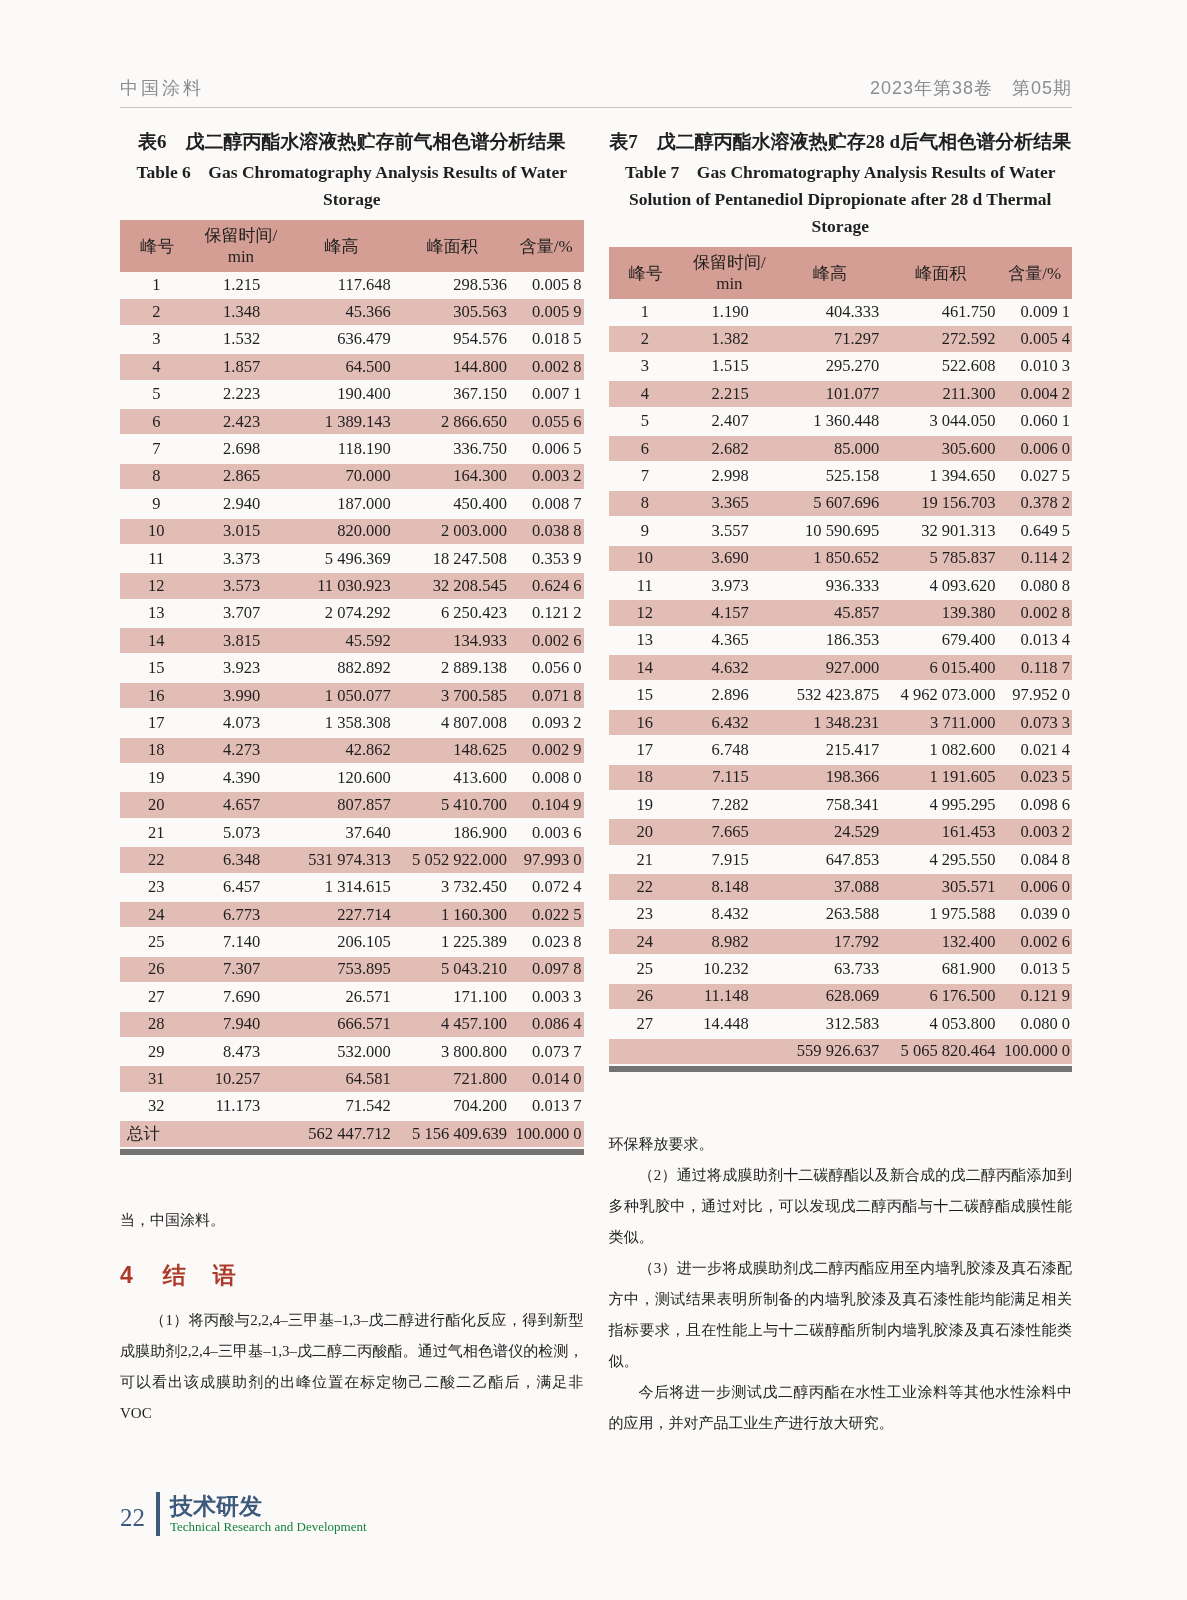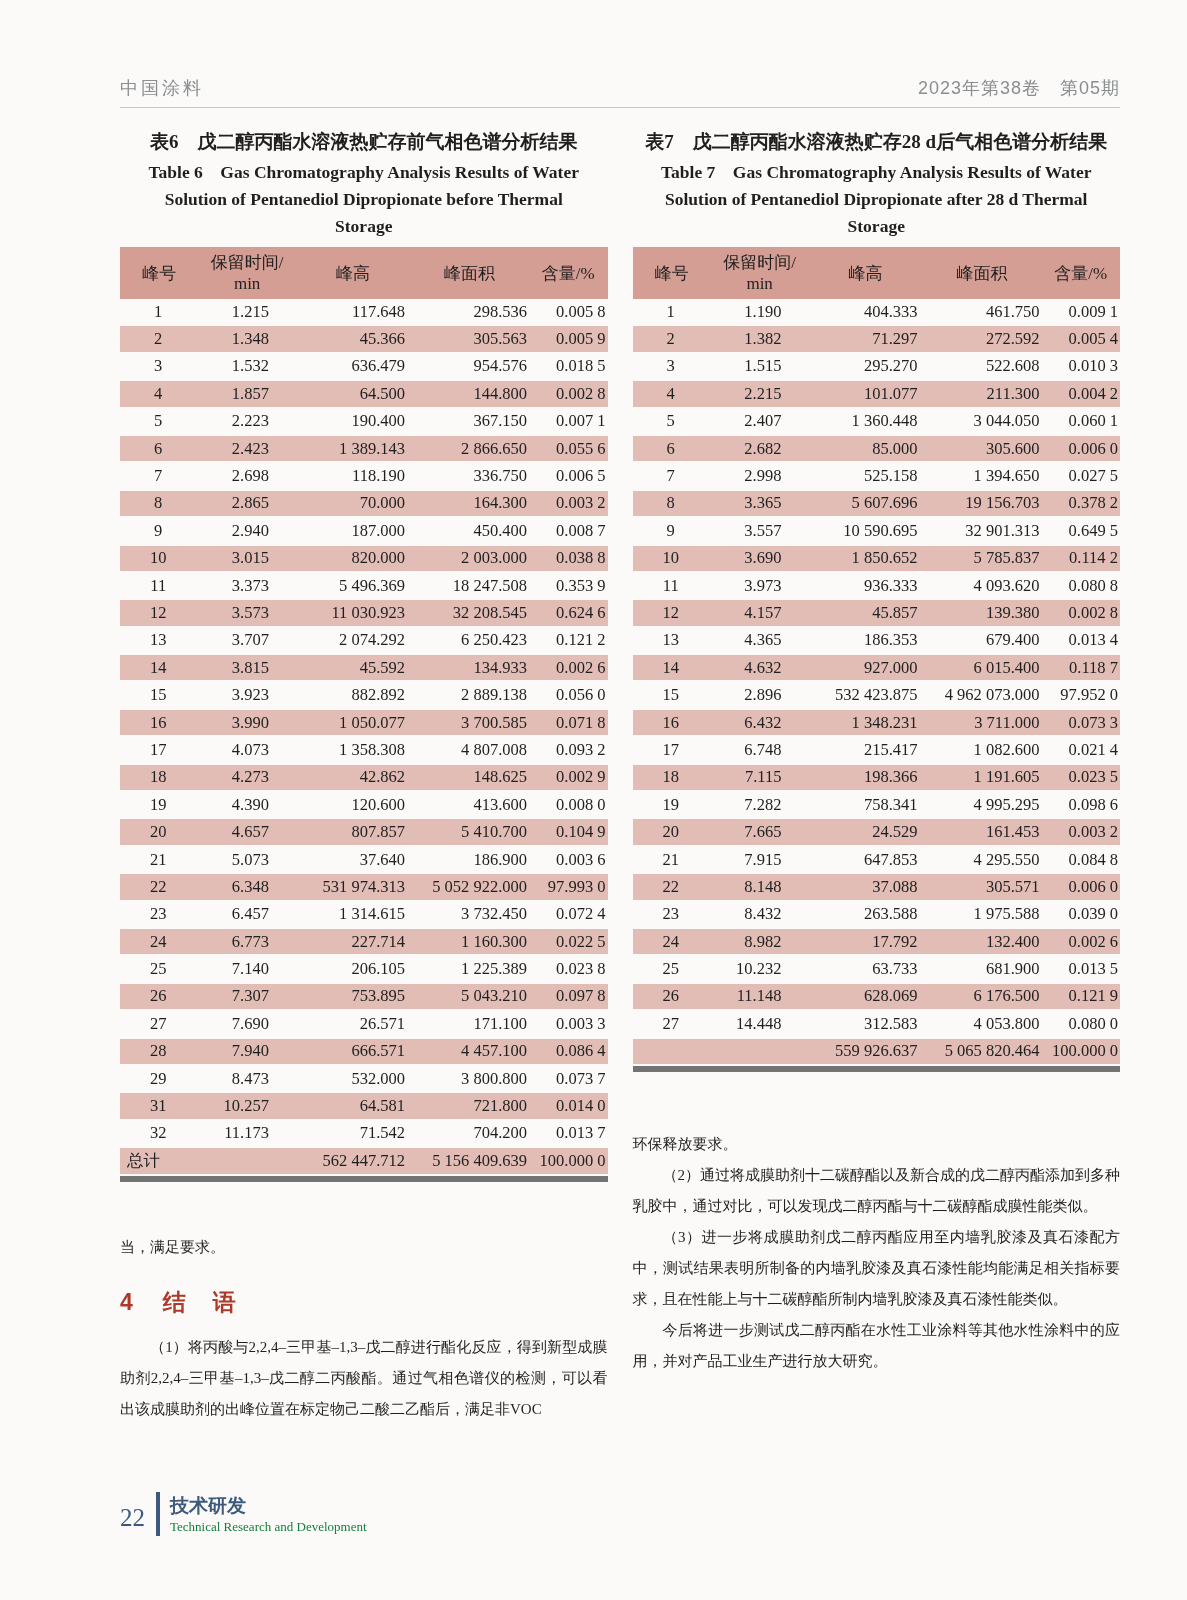--- a/index.html
+++ b/index.html
@@ -7,21 +7,21 @@
     width: 1187px; height: 1600px;
     background: #fbfaf8;
     font-family: "Liberation Serif", "DejaVu Serif", serif;
     color: #1f1f1f;
     position: relative;
     overflow: hidden;
   }
   .page {
     box-sizing: border-box;
     width: 1187px; height: 1600px;
-    padding: 76px 67px 0 120px;
+    padding: 76px 115px 0 120px;
     position: relative;
   }
   
   .page-head {
     display: flex;
     justify-content: space-between;
     align-items: flex-end;
     color: #8a8e91;
     font-family: "Liberation Sans", "DejaVu Sans", sans-serif;
     font-size: 18px;
@@ -118,21 +118,21 @@
   }
   .page-foot .bar {
     width: 4px; height: 44px;
     background: #3d5a7d;
     margin-right: 10px;
   }
   .foot-zh {
     color: #3d5a7d;
     font-family: "Liberation Sans", "DejaVu Sans", sans-serif;
     font-weight: bold;
-    font-size: 19px;
+    font-size: 23px;
     line-height: 24px;
   }
   .foot-en {
     color: #15803d;
     font-size: 13px;
     line-height: 17px;
   }
 </style>
 </head>
 <body>
@@ -142,21 +142,20 @@
   <div class="page-head">
     <span class="journal">中国涂料</span>
     <span class="issue">2023年第38卷　第05期</span>
   </div>
 
   <div class="cols">
 
     <section class="col">
       <div class="tbl-title-zh">表6　戊二醇丙酯水溶液热贮存前气相色谱分析结果</div>
       <div class="tbl-title-en">Table 6　Gas Chromatography Analysis Results of Water</div>
-      <div class="tbl-title-en">Solution of Pentanediol Dipropionate before Thermal</div>
       <div class="tbl-title-en">Storage</div>
       <table class="gc">
           <thead>
             <tr>
               <th>峰号</th>
               <th>保留时间/
 min</th>
               <th>峰高</th>
               <th>峰面积</th>
               <th>含量/%</th>
@@ -383,21 +382,21 @@
             <tr class="total-row">
               <td>总计</td>
               <td></td>
               <td>562 447.712</td>
               <td>5 156 409.639</td>
               <td>100.000 0</td>
             </tr>
           </tbody>
         </table>
 
-      <p class="body-text carryover-left">当，满足要求。</p>
+      <p class="body-text carryover-left">当，中国涂料。</p>
 
       <h2 class="section-heading">
         <span class="sec-no">4</span>
         <span class="sec-title">结　语</span>
       </h2>
 
       <p class="body-text indent">（1）将丙酸与2,2,4–三甲基–1,3–戊二醇进行酯化反应，得到新型成膜助剂2,2,4–三甲基–1,3–戊二醇二丙酸酯。通过气相色谱仪的检测，可以看出该成膜助剂的出峰位置在标定物己二酸二乙酯后，满足非VOC</p>
     </section>
 
     <section class="col">

